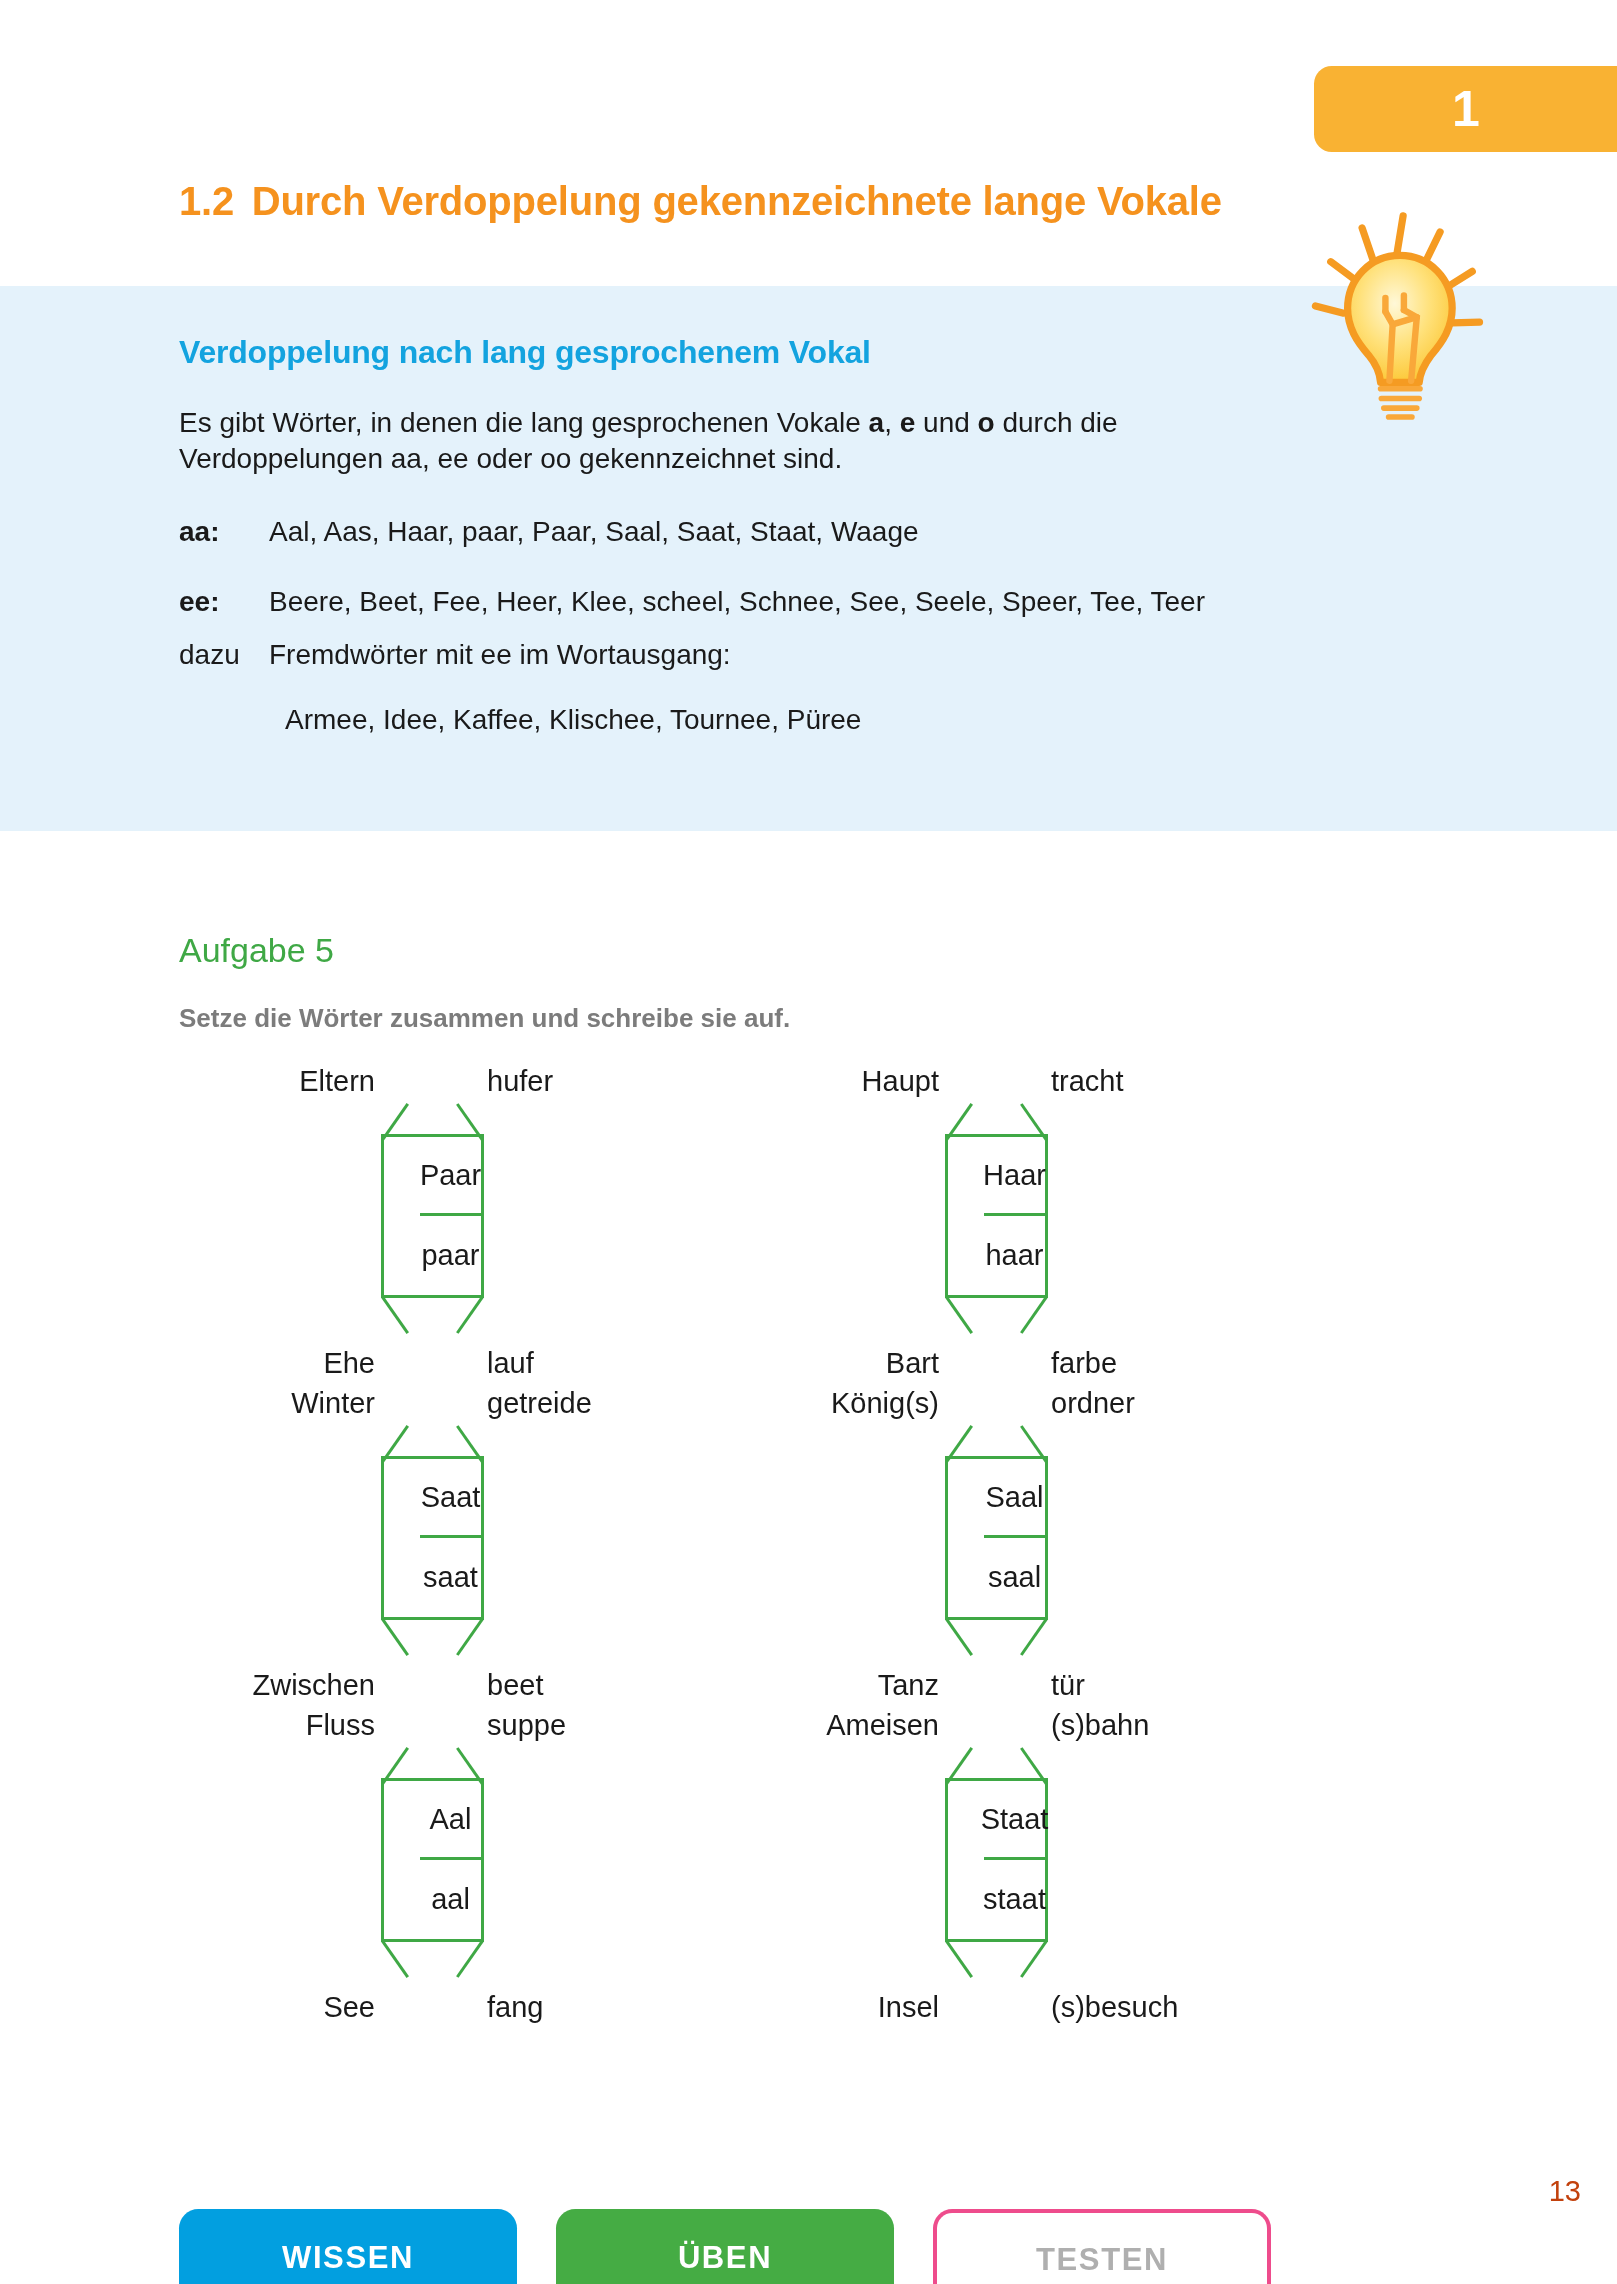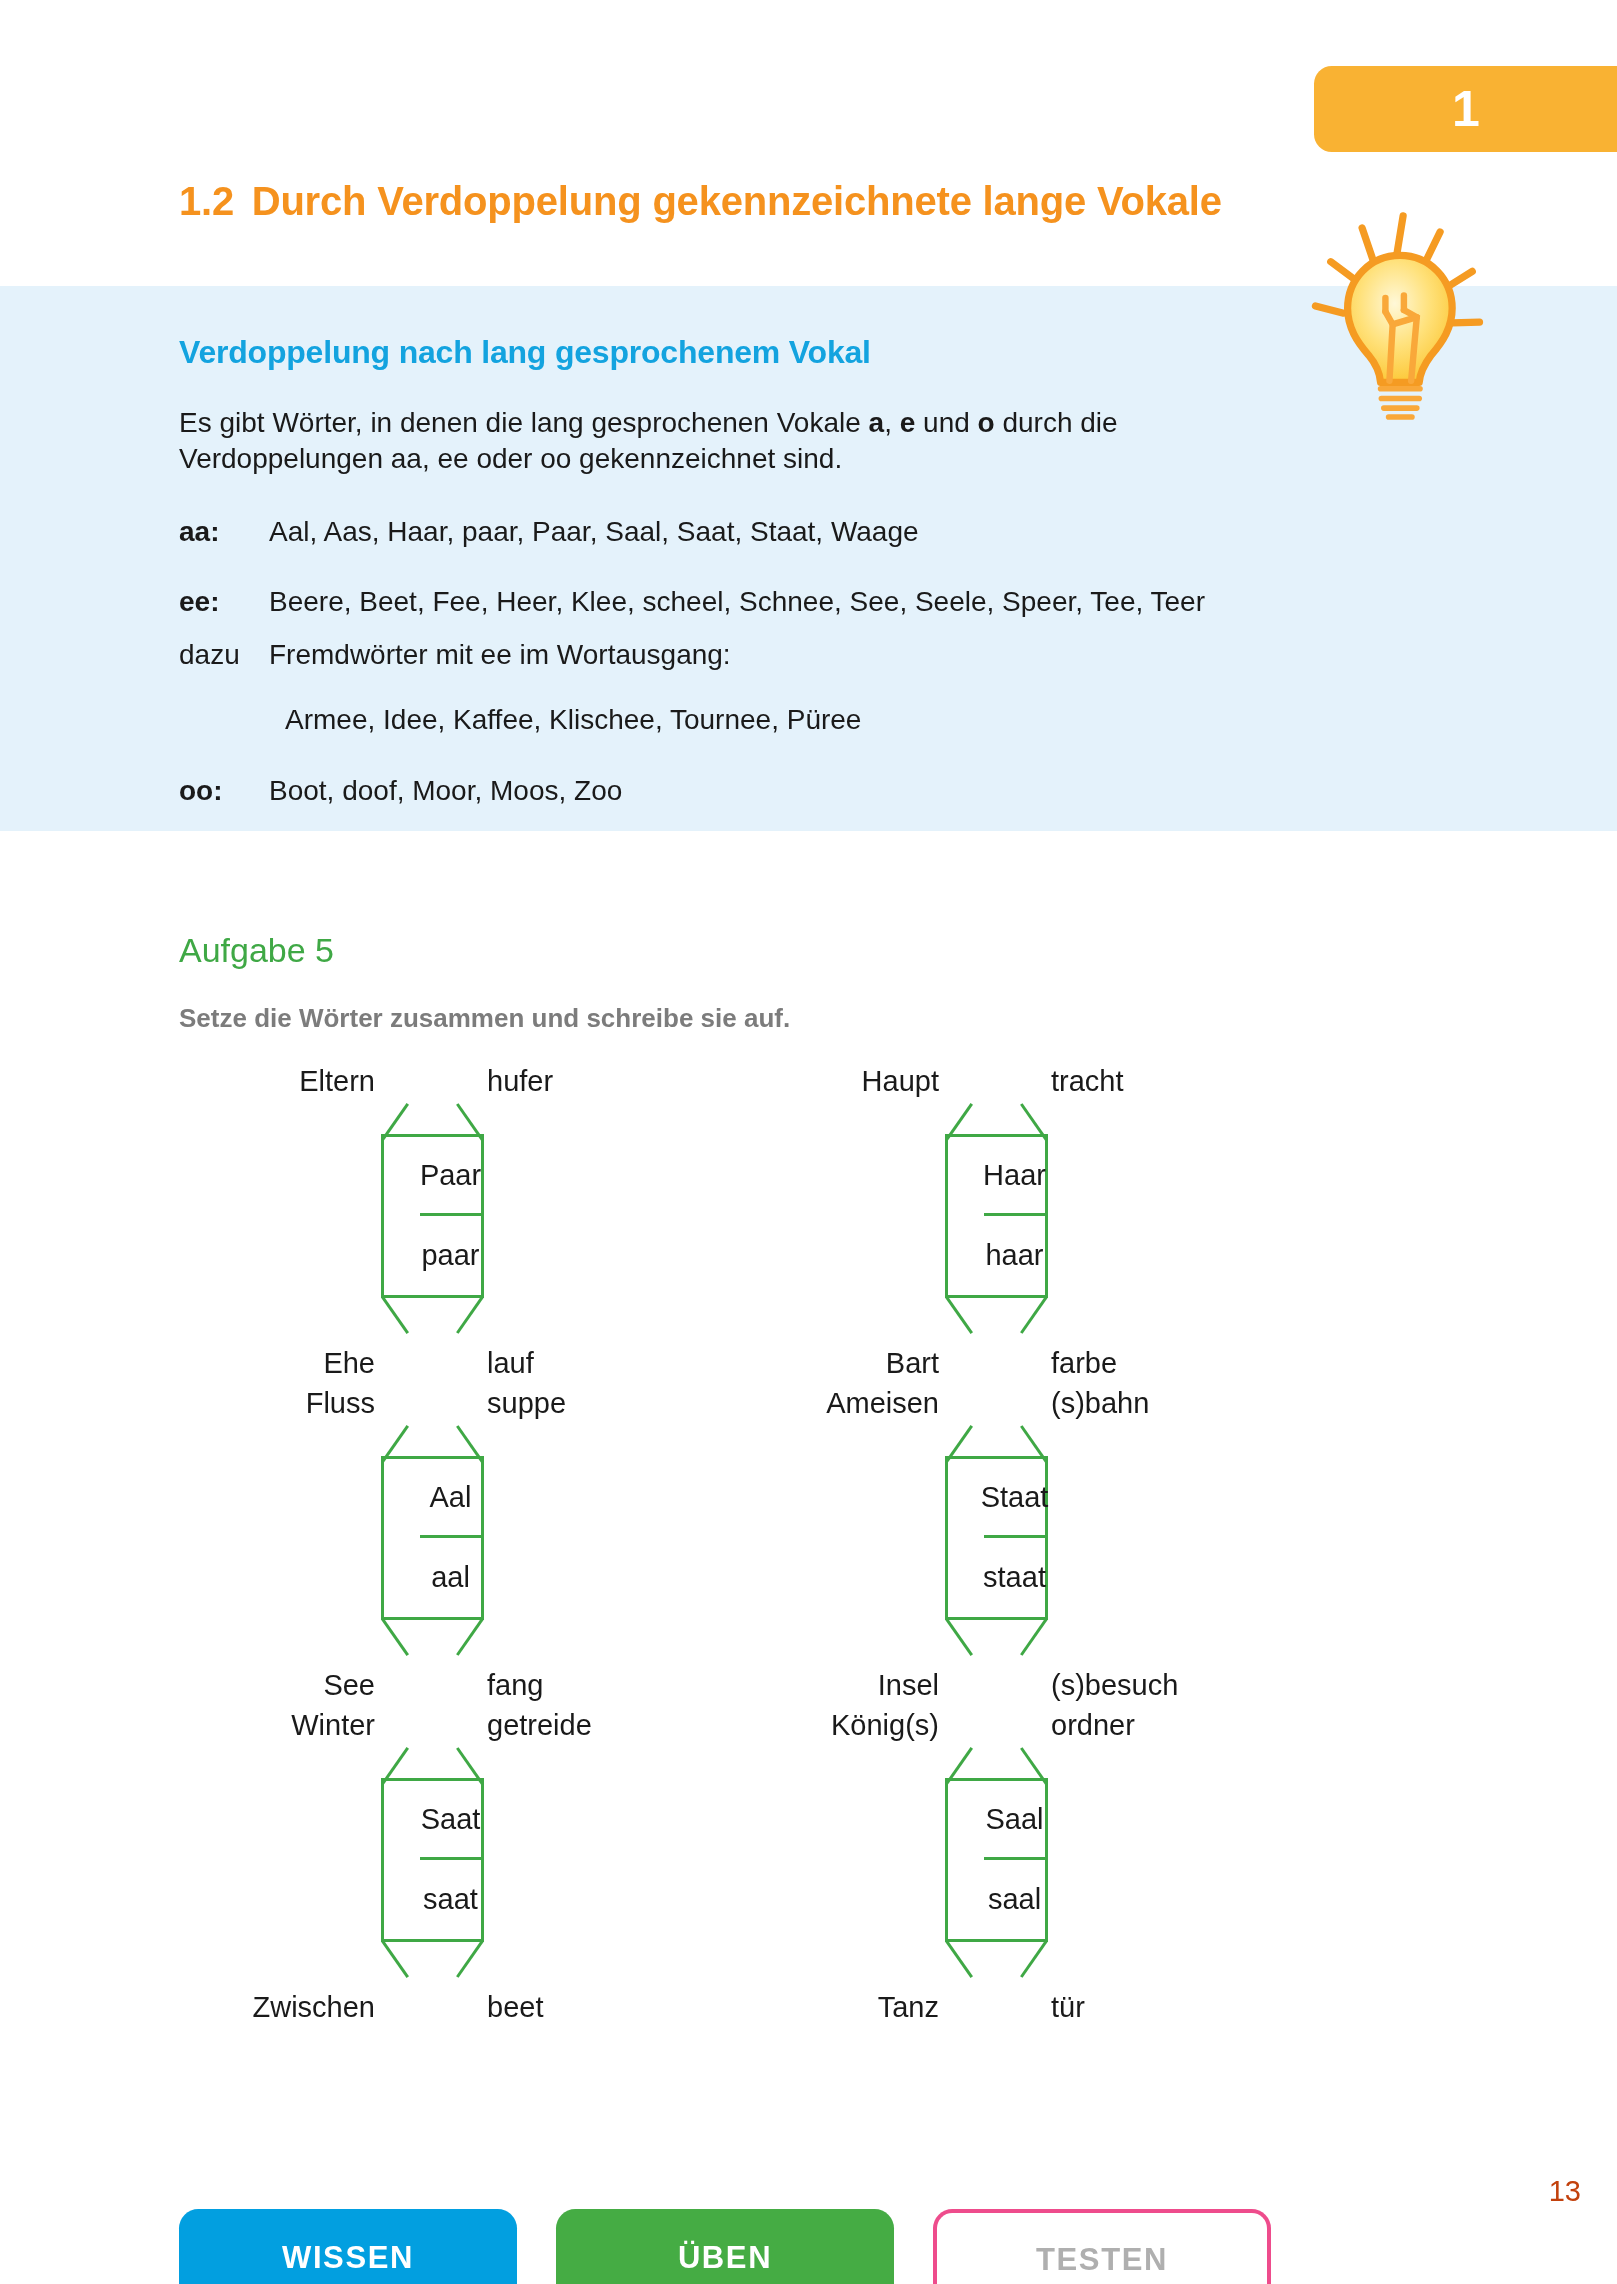--- a/index.html
+++ b/index.html
@@ -256,24 +256,20 @@
     </div>
 
     <div class="vowel-row" style="margin-top:-17.7px;">
       <div class="vowel-key light">dazu</div>
       <div class="vowel-words">
         <div class="strongline">Fremdwörter mit ee im Wortausgang:</div>
         <div class="sub-line">Armee, Idee, Kaffee, Klischee, Tournee, Püree</div>
       </div>
     </div>
 
-    <div class="vowel-row">
-      <div class="vowel-key">oo:</div>
-      <div class="vowel-words">Boot, doof, Moor, Moos, Zoo</div>
-    </div>
   </div>
 </div>
 
 <div class="bulb-wrap">
   <svg viewBox="0 0 230 275" width="185" height="222">
     <defs>
       <radialGradient id="bulbGrad" cx="45%" cy="38%" r="62%">
         <stop offset="0%" stop-color="#FFF8D8"></stop>
         <stop offset="55%" stop-color="#FFE17A"></stop>
         <stop offset="100%" stop-color="#FCC93A"></stop>
@@ -341,20 +337,55 @@
         <div class="leg rb"></div>
         <div class="corner bl">Bart</div>
         <div class="corner br">farbe</div>
       </div>
     </div>
   </div>
 
   <div class="puzzle-row">
     <div class="puzzle-col">
       <div class="pz">
+        <div class="corner tl">Winter</div>
+        <div class="corner tr">getreide</div>
+        <div class="leg lt"></div>
+        <div class="leg rt"></div>
+        <div class="box">
+          <div class="cell top">Saat</div>
+          <div class="cell">saat</div>
+        </div>
+        <div class="leg lb"></div>
+        <div class="leg rb"></div>
+        <div class="corner bl">Zwischen</div>
+        <div class="corner br">beet</div>
+      </div>
+    </div>
+    <div class="puzzle-col right">
+      <div class="pz">
+        <div class="corner tl">König(s)</div>
+        <div class="corner tr">ordner</div>
+        <div class="leg lt"></div>
+        <div class="leg rt"></div>
+        <div class="box">
+          <div class="cell top">Saal</div>
+          <div class="cell">saal</div>
+        </div>
+        <div class="leg lb"></div>
+        <div class="leg rb"></div>
+        <div class="corner bl">Tanz</div>
+        <div class="corner br">tür</div>
+      </div>
+    </div>
+  </div>
+
+  <div class="puzzle-row">
+    <div class="puzzle-col">
+      <div class="pz">
         <div class="corner tl">Fluss</div>
         <div class="corner tr">suppe</div>
         <div class="leg lt"></div>
         <div class="leg rt"></div>
         <div class="box">
           <div class="cell top">Aal</div>
           <div class="cell">aal</div>
         </div>
         <div class="leg lb"></div>
         <div class="leg rb"></div>
@@ -369,55 +400,20 @@
         <div class="leg lt"></div>
         <div class="leg rt"></div>
         <div class="box">
           <div class="cell top">Staat</div>
           <div class="cell">staat</div>
         </div>
         <div class="leg lb"></div>
         <div class="leg rb"></div>
         <div class="corner bl">Insel</div>
         <div class="corner br">(s)besuch</div>
-      </div>
-    </div>
-  </div>
-
-  <div class="puzzle-row">
-    <div class="puzzle-col">
-      <div class="pz">
-        <div class="corner tl">Winter</div>
-        <div class="corner tr">getreide</div>
-        <div class="leg lt"></div>
-        <div class="leg rt"></div>
-        <div class="box">
-          <div class="cell top">Saat</div>
-          <div class="cell">saat</div>
-        </div>
-        <div class="leg lb"></div>
-        <div class="leg rb"></div>
-        <div class="corner bl">Zwischen</div>
-        <div class="corner br">beet</div>
-      </div>
-    </div>
-    <div class="puzzle-col right">
-      <div class="pz">
-        <div class="corner tl">König(s)</div>
-        <div class="corner tr">ordner</div>
-        <div class="leg lt"></div>
-        <div class="leg rt"></div>
-        <div class="box">
-          <div class="cell top">Saal</div>
-          <div class="cell">saal</div>
-        </div>
-        <div class="leg lb"></div>
-        <div class="leg rb"></div>
-        <div class="corner bl">Tanz</div>
-        <div class="corner br">tür</div>
       </div>
     </div>
   </div>
 
 </div>
 
 <div class="nav-tabs">
   <div class="nav-tab wissen">WISSEN</div>
   <div class="nav-tab ueben">ÜBEN</div>
   <div class="nav-tab testen">TESTEN</div>

